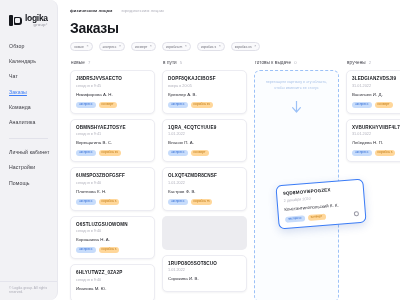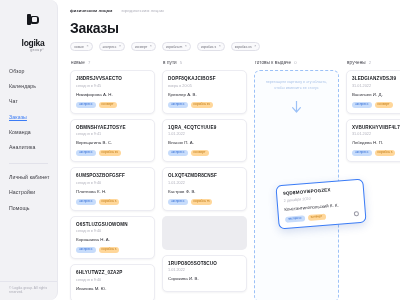--- a/index.html
+++ b/index.html
@@ -16,21 +16,21 @@
   
   .sidebar {
     width: 58px; height: 300px; flex: 0 0 58px;
     background: #f2f2f5;
     border-right: 1px solid #e8e8ee;
     border-radius: 0 8px 8px 0;
     display: flex; flex-direction: column;
     padding: 10px 0 0 0;
     position: relative;
   }
-  .brand { display: flex; align-items: center; gap: 12px; padding: 4px 0 0 9px; margin-bottom: 12px; flex-direction: column; }
+  .brand { display: flex; align-items: center; gap: 3px; padding: 4px 0 0 9px; margin-bottom: 12px; }
   .brand-mark { width: 13px; height: 11px; position: relative; flex: 0 0 13px; }
   .brand-mark .bk { position: absolute; background: #16181d; }
   .brand-mark .b1 { left: 0; top: 0; width: 4px; height: 11px; border-radius: 1px; }
   .brand-mark .b2 { left: 4.5px; top: 1.5px; width: 8px; height: 8px; border-radius: 1px 3px 3px 1px; }
   .brand-mark .b3 { left: 5.8px; top: 3px; width: 5px; height: 5px; background: #f2f2f5; border-radius: 1px; }
   .brand-text { line-height: 1; }
   .brand-name { font-size: 8.5px; font-weight: bold; letter-spacing: -0.3px; color: #16181d; }
   .brand-sub { font-size: 4px; color: #8b8b95; letter-spacing: 0.4px; text-align: right; margin-top: 0.5px; }
 
   .nav { display: flex; flex-direction: column; gap: 0; }

